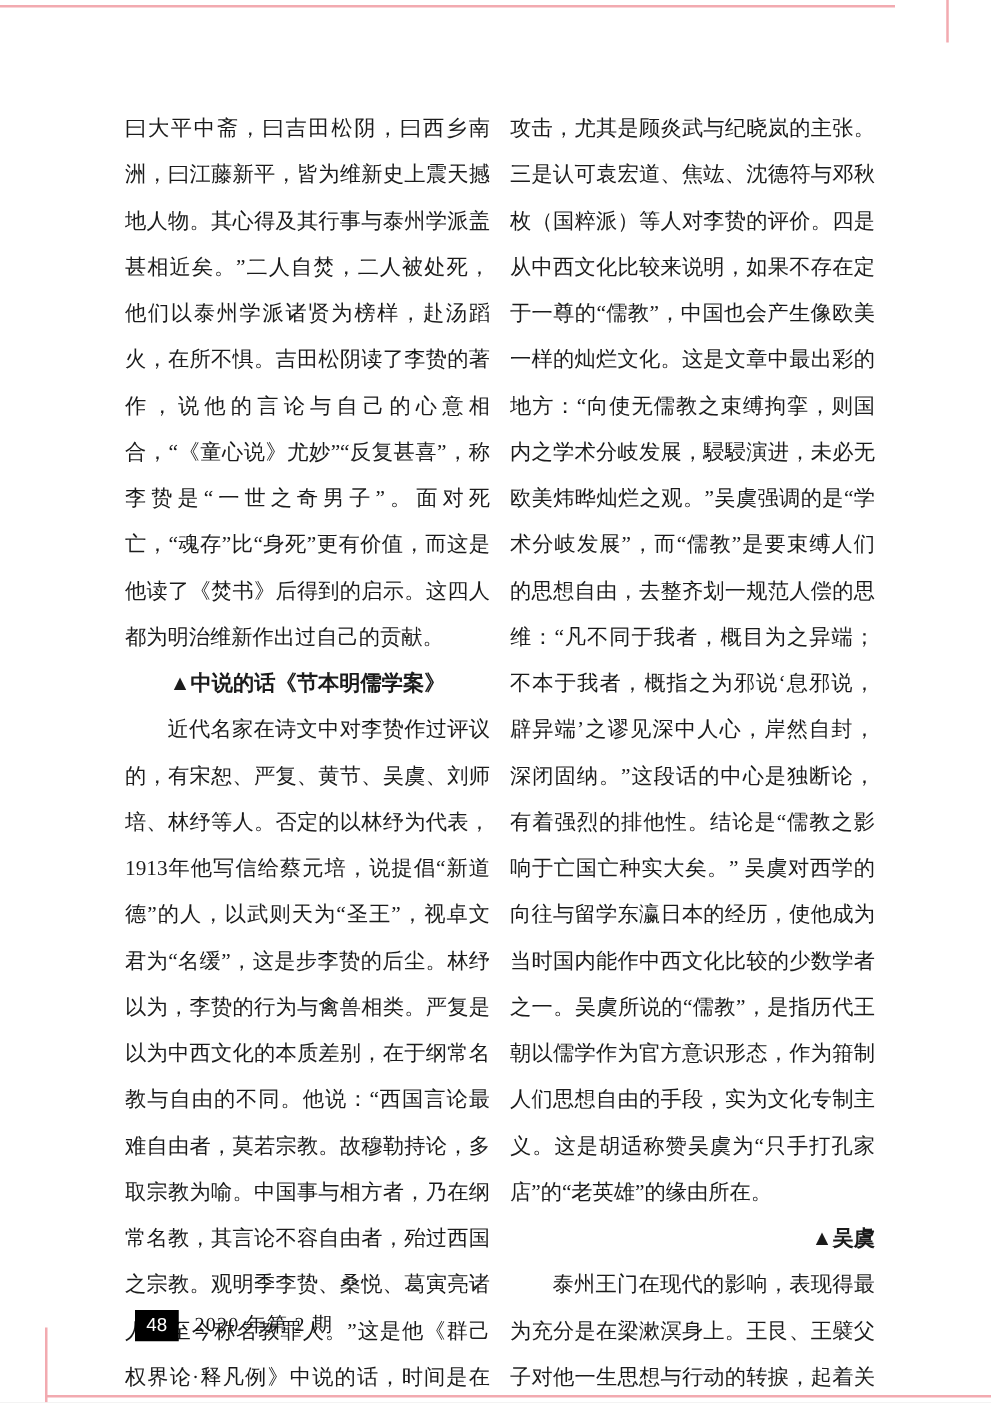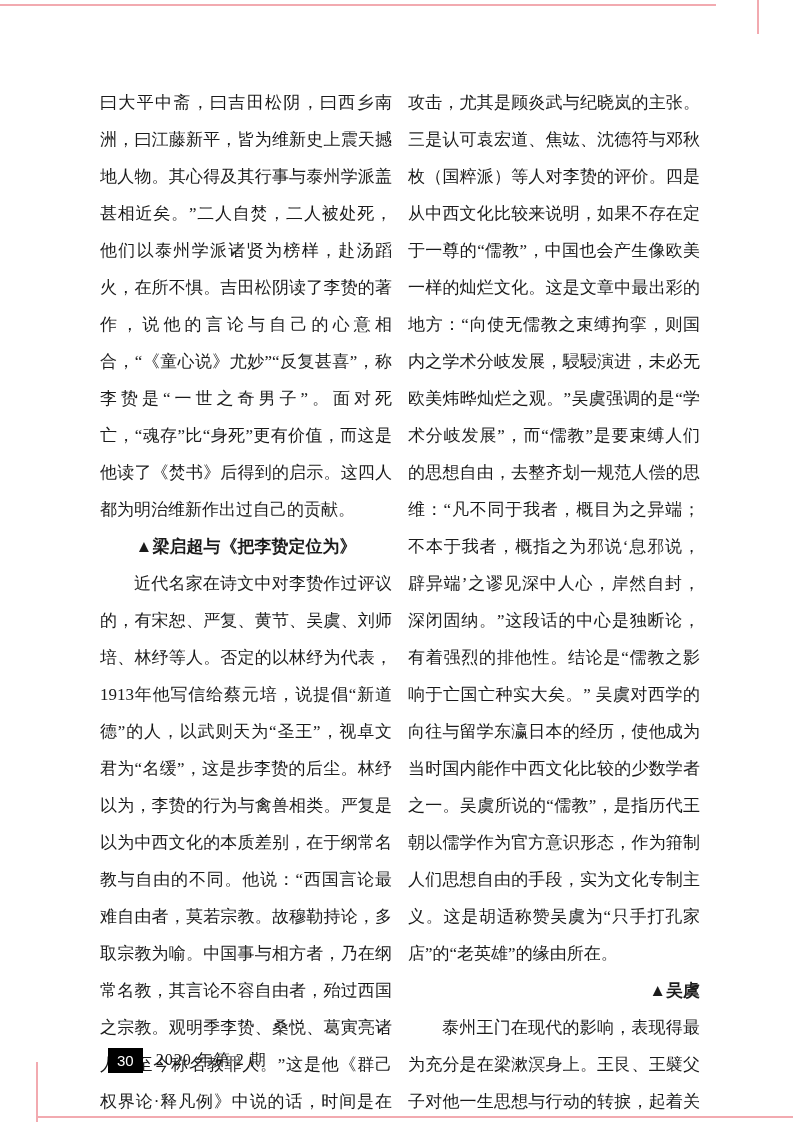--- a/index.html
+++ b/index.html
@@ -54,28 +54,28 @@
 
 <div class="page">
 
   <div class="scan-mark scan-top"></div>
   <div class="scan-mark scan-top-right"></div>
   <div class="scan-mark scan-bottom-left"></div>
   <div class="scan-mark scan-bottom"></div>
 
   <div class="column column-left">
       <p class="body">曰大平中斋，曰吉田松阴，曰西乡南洲，曰江藤新平，皆为维新史上震天撼地人物。其心得及其行事与泰州学派盖甚相近矣。”二人自焚，二人被处死，他们以泰州学派诸贤为榜样，赴汤蹈火，在所不惧。吉田松阴读了李贽的著作，说他的言论与自己的心意相合，“《童心说》尤妙”“反复甚喜”，称李贽是“一世之奇男子”。面对死亡，“魂存”比“身死”更有价值，而这是他读了《焚书》后得到的启示。这四人都为明治维新作出过自己的贡献。</p>
-      <p class="heading heading-center">▲梁启超与《把李贽定位为》</p>
+      <p class="heading heading-center">▲中说的话《节本明儒学案》</p>
       <p class="body indent">近代名家在诗文中对李贽作过评议的，有宋恕、严复、黄节、吴虞、刘师培、林纾等人。否定的以林纾为代表，1913年他写信给蔡元培，说提倡“新道德”的人，以武则天为“圣王”，视卓文君为“名缓”，这是步李贽的后尘。林纾以为，李贽的行为与禽兽相类。严复是以为中西文化的本质差别，在于纲常名教与自由的不同。他说：“西国言论最难自由者，莫若宗教。故穆勒持论，多取宗教为喻。中国事与相方者，乃在纲常名教，其言论不容自由者，殆过西国之宗教。观明季李贽、桑悦、葛寅亮诸人，至今称名教罪人。”这是他《群己权界论·释凡例》中说的话，时间是在1903年7月。自《四库全书总目提要》把李贽定位为“名教罪人”后，遂成有清一代公认的事实。严复的议论，真实反映了李贽在时人心目中的印象，但严复有为李贽鸣不平之意。</p>
     </div>
 
   <div class="column column-right">
       <p class="body">攻击，尤其是顾炎武与纪晓岚的主张。三是认可袁宏道、焦竑、沈德符与邓秋枚（国粹派）等人对李贽的评价。四是从中西文化比较来说明，如果不存在定于一尊的“儒教”，中国也会产生像欧美一样的灿烂文化。这是文章中最出彩的地方：“向使无儒教之束缚拘挛，则国内之学术分岐发展，駸駸演进，未必无欧美炜晔灿烂之观。”吴虞强调的是“学术分岐发展”，而“儒教”是要束缚人们的思想自由，去整齐划一规范人偿的思维：“凡不同于我者，概目为之异端；不本于我者，概指之为邪说‘息邪说，辟异端’之谬见深中人心，岸然自封，深闭固纳。”这段话的中心是独断论，有着强烈的排他性。结论是“儒教之影响于亡国亡种实大矣。”  吴虞对西学的向往与留学东瀛日本的经历，使他成为当时国内能作中西文化比较的少数学者之一。吴虞所说的“儒教”，是指历代王朝以儒学作为官方意识形态，作为箝制人们思想自由的手段，实为文化专制主义。这是胡适称赞吴虞为“只手打孔家店”的“老英雄”的缘由所在。</p>
       <p class="heading heading-indent">▲吴虞</p>
       <p class="body indent">泰州王门在现代的影响，表现得最为充分是在梁漱溟身上。王艮、王襞父子对他一生思想与行动的转捩，起着关键性作用的：</p>
     </div>
 
   <div class="footer">
-    <span class="page-badge">30</span>
+    <span class="page-badge">48</span>
     <span class="issue-label">2020 年第 2 期</span>
   </div>
 
 </div>
 
 </body></html>

